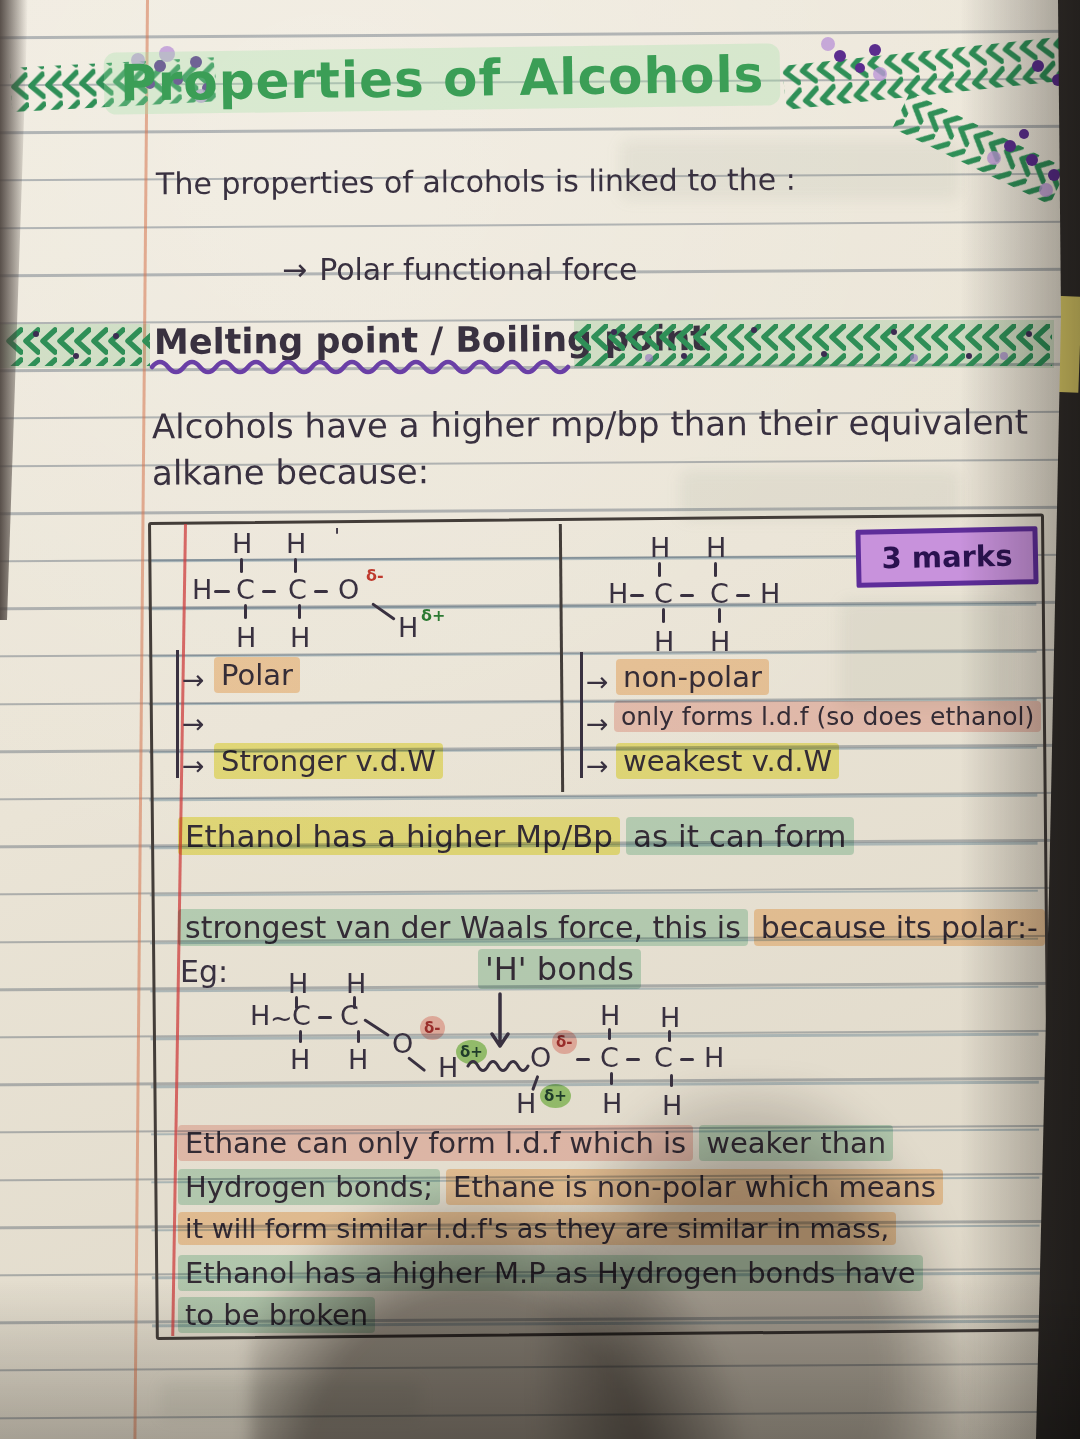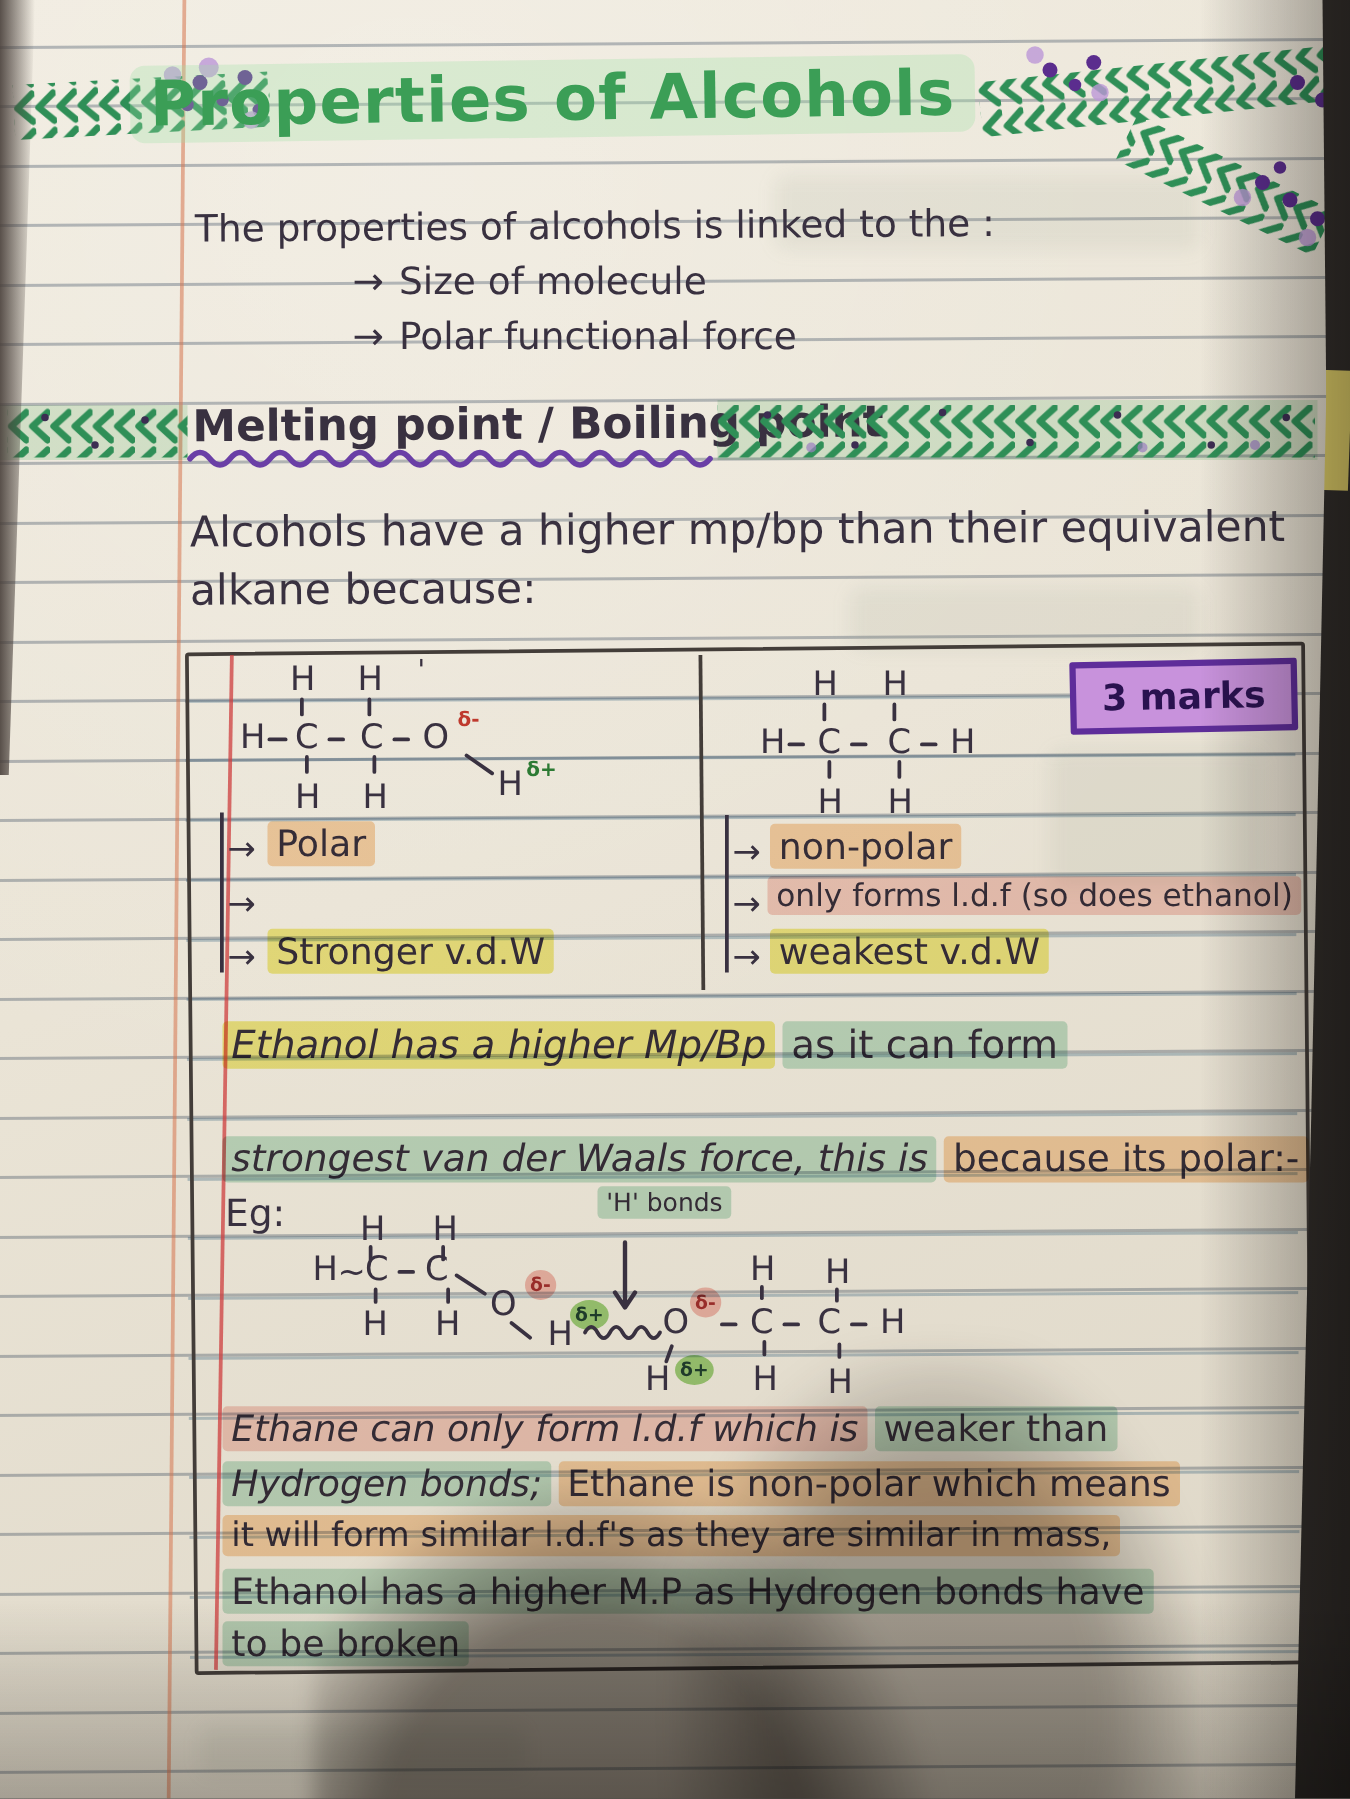--- a/index.html
+++ b/index.html
@@ -70,21 +70,21 @@
     background:rgba(132,200,88,.75);border-radius:50%;padding:3px 4px;mix-blend-mode:multiply;}
   .bond-h{position:absolute;height:3px;background:#393140;border-radius:2px;}
   .bond-v{position:absolute;width:3px;background:#393140;border-radius:2px;}
   .bond-d{position:absolute;height:3px;background:#393140;border-radius:2px;transform-origin:left center;}
 
   .vline{position:absolute;width:2.5px;background:#393140;}
   .b-arrow{position:absolute;font-size:27px;color:#393140;}
   .b-text{position:absolute;font-size:29px;color:#393140;white-space:nowrap;}
   .expl{position:absolute;white-space:nowrap;font-size:31px;color:#393140;}
   .expl4{font-size:29px;}
-  .seg{margin-right:6px;font-style:italic;}
+  .seg{margin-right:6px;}
 
   .ghost{position:absolute;background:rgba(128,138,116,.10);filter:blur(7px);
     border-radius:10px;}
   .shadow-blob{position:absolute;pointer-events:none;mix-blend-mode:multiply;z-index:4;}
   .arm1{left:250px;top:1180px;width:500px;height:420px;
     background:radial-gradient(ellipse at 45% 75%, rgba(38,30,24,.52) 0 45%, rgba(38,30,24,0) 72%);
     filter:blur(8px);}
   .arm2{left:540px;top:1080px;width:420px;height:420px;
     background:radial-gradient(ellipse at 50% 70%, rgba(38,30,24,.34) 0 45%, rgba(38,30,24,0) 75%);
     filter:blur(12px);}
@@ -158,23 +158,20 @@
         <circle cx="46" cy="16" r="7"></circle>
           <circle cx="98" cy="46" r="7"></circle>
         <circle cx="212" cy="130" r="7"></circle>
           <circle cx="264" cy="162" r="7"></circle>
           <circle cx="286" cy="120" r="7"></circle>
         <circle cx="290" cy="28" r="7"></circle>
       </g>
     </svg>
 
     <div class="txt intro">The properties of alcohols is linked to the :</div>
-    <div class="txt intro-item" style="left:282px;top:208px">
-      <span class="arrow-g">→</span><span>Size of molecule</span>
-    </div>
     <div class="txt intro-item" style="left:282px;top:252px">
       <span class="arrow-g">→</span><span>Polar functional force</span>
     </div>
 
     <div class="band" style="left:0;top:324px;width:150px;height:44px;background:rgba(150,212,162,.30)"></div>
     <div class="band" style="left:574px;top:320px;width:480px;height:48px;background:rgba(150,212,162,.30)"></div>
     <svg class="deco" style="left:6px;top:326px" width="144" height="42">
       <rect x="0" y="0" width="144" height="40" fill="url(#fern)"></rect>
       <g fill="#3c2d52">
           <circle cx="30" cy="8" r="3"></circle>
@@ -281,21 +278,21 @@
     </div>
 
     <div class="expl" style="left:178px;top:818px">
       <span class="hl hl-yellow seg">Ethanol has a higher Mp/Bp</span><span class="hl hl-teal">as it can form</span>
     </div>
     <div class="expl" style="left:178px;top:910px;font-size:30px">
       <span class="hl hl-teal seg">strongest van der Waals force, this is</span><span class="hl hl-orange">because its polar:-</span>
     </div>
 
     <div class="expl" style="left:180px;top:954px;font-size:30px">Eg:</div>
-    <div class="expl" style="left:478px;top:950px;font-size:20px">
+    <div class="expl" style="left:478px;top:950px;font-size:32px">
       <span class="hl hl-teal">'H' bonds</span>
     </div>
 
     <div>
 
       <span class="atom" style="left:288px;top:968px">H</span>
       <span class="atom" style="left:346px;top:968px">H</span>
       <div class="bond-v" style="left:295px;top:996px;height:13px"></div>
       <div class="bond-v" style="left:353px;top:996px;height:13px"></div>
       <span class="atom" style="left:250px;top:1000px">H</span>

